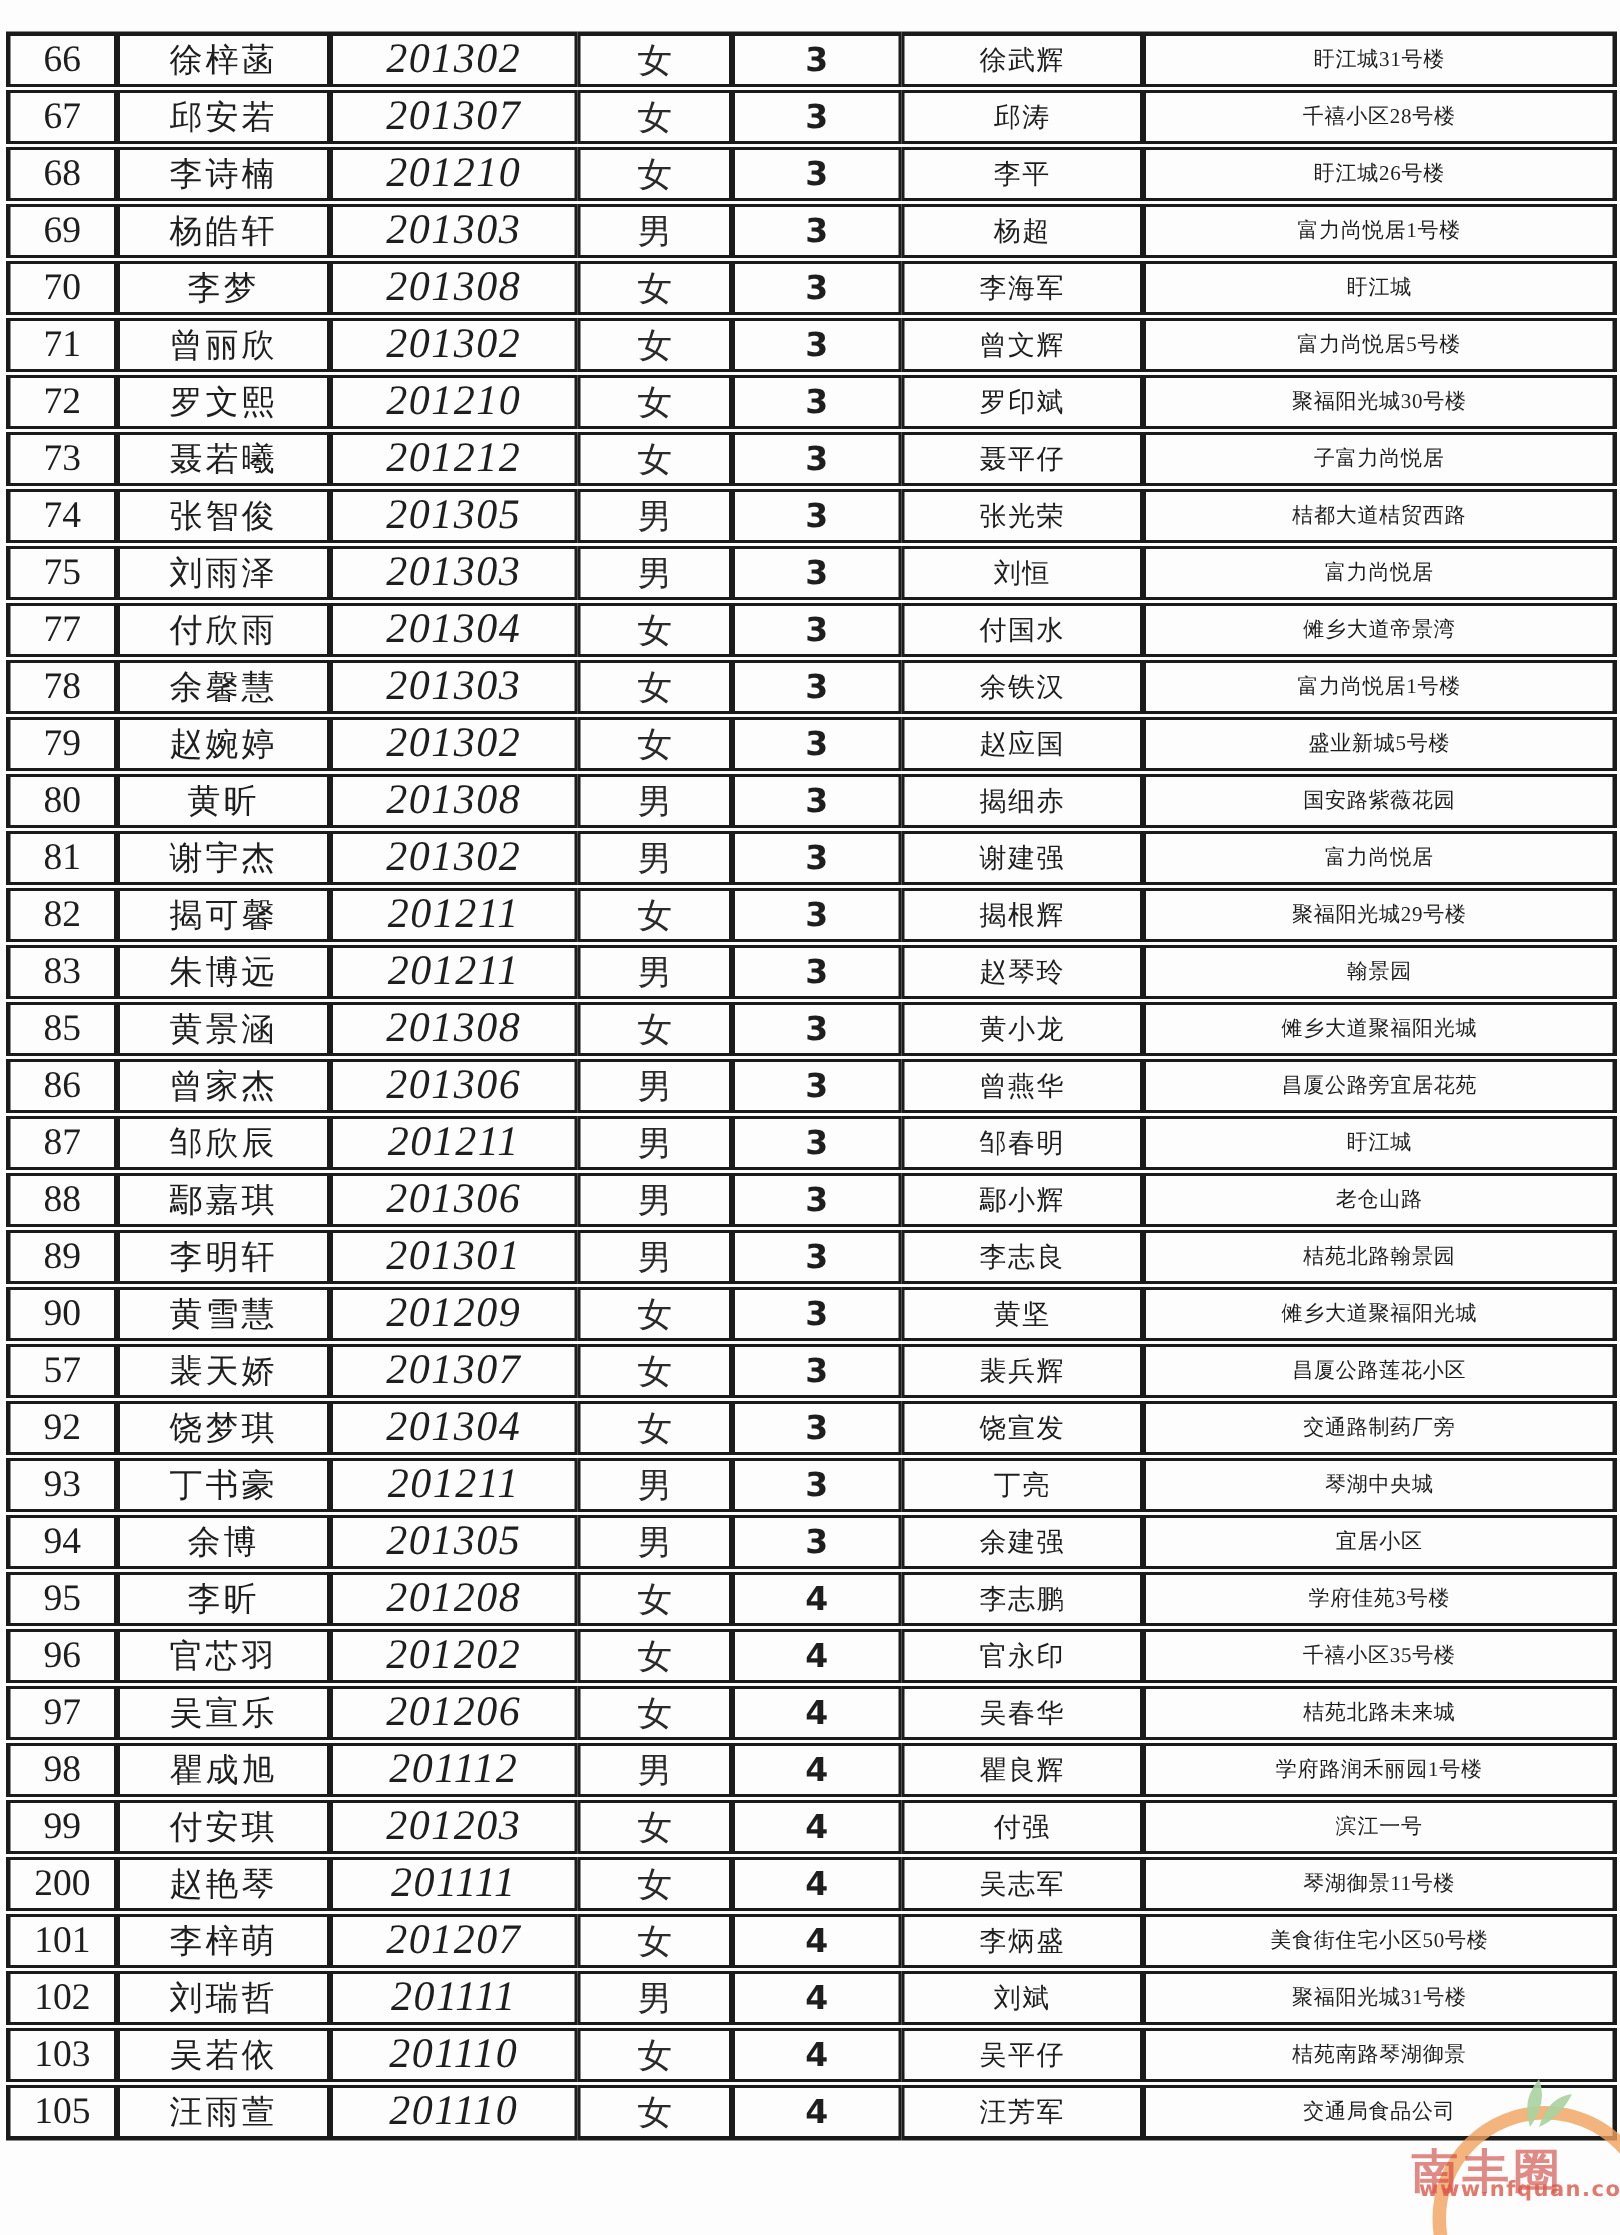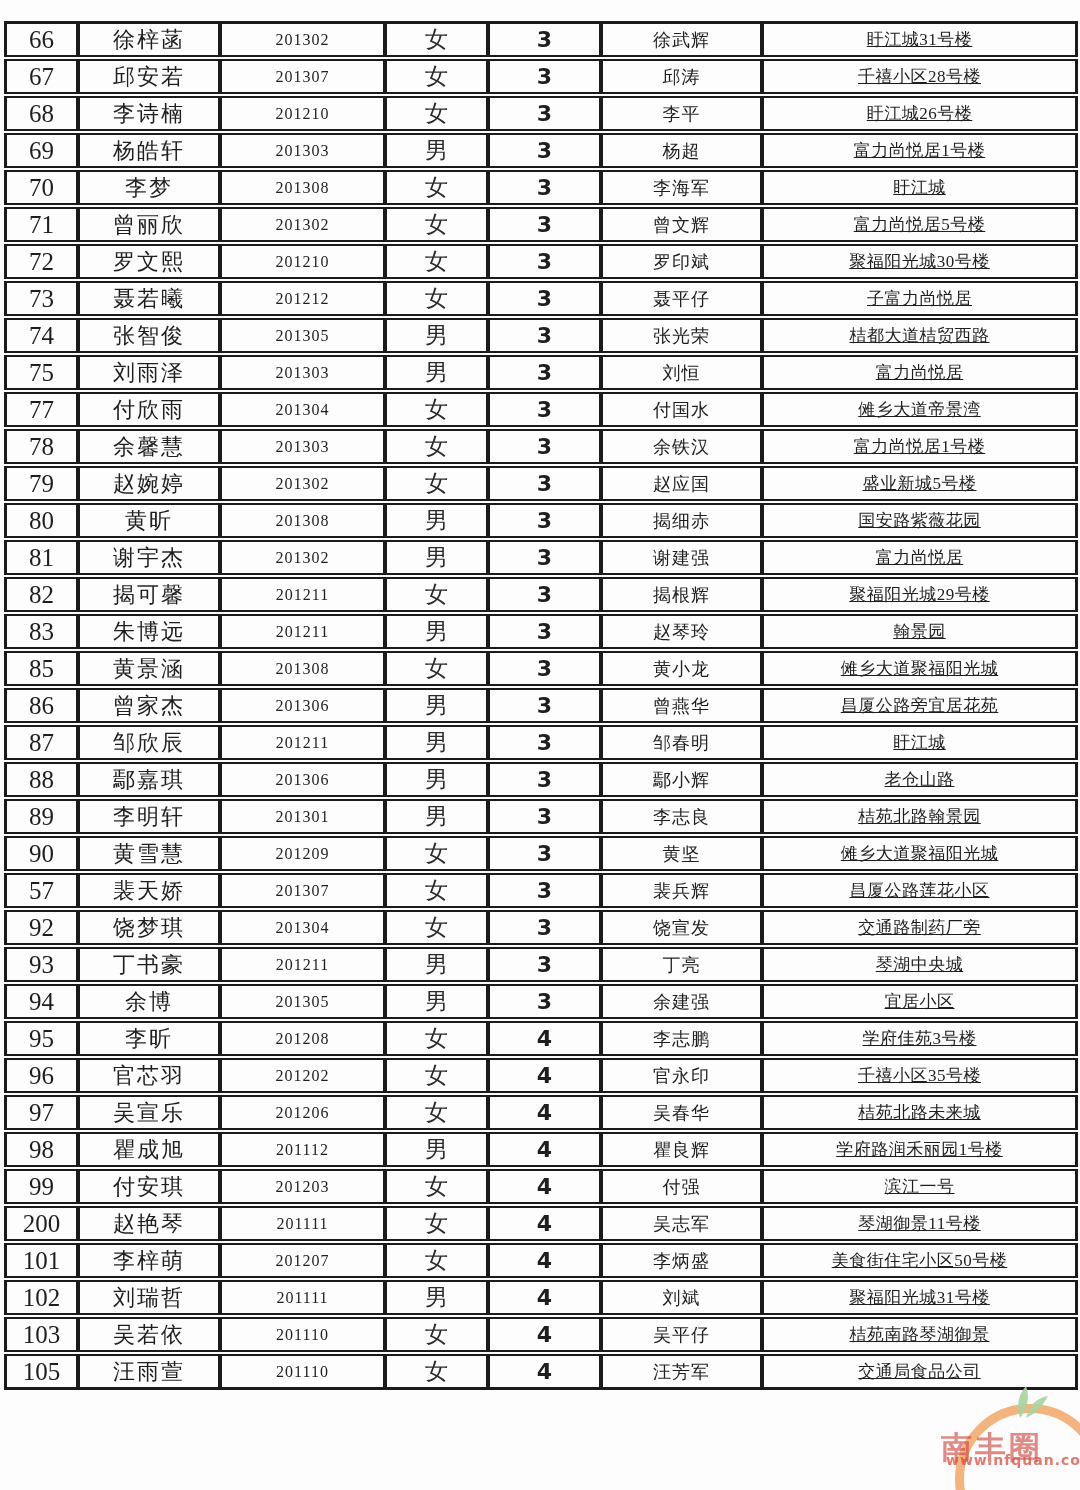--- a/index.html
+++ b/index.html
@@ -30,25 +30,25 @@
     background:transparent;
   }
   
   table.roster tr:first-child td{border-top-width:3px;}
   table.roster tr:last-child td{border-bottom-width:3px;}
   table.roster td:first-child{border-left-width:3px;}
   table.roster td:last-child{border-right-width:3px;}
 
   td.col-no{font-size:25px;}
   td.col-name{font-size:22px;letter-spacing:2px;}
-  td.col-birth{font-size:16px;letter-spacing:1px;}
+  td.col-birth{font-size:28px;letter-spacing:1px;font-style:italic;}
   td.col-gender{font-size:23px;color:#2a2a2a;}
   td.col-count{font-family:"DejaVu Sans","Liberation Sans",sans-serif;font-size:22px;font-weight:600;}
   td.col-parent{font-size:18px;letter-spacing:1px;}
-  td.col-address{font-size:17px;letter-spacing:0.5px;text-decoration:underline;}
+  td.col-address{font-size:14px;letter-spacing:0.5px;}
 
   
   .wm-ring{
     position:absolute;left:955px;top:1404px;
     width:150px;height:150px;
     border:9px solid rgba(240,161,92,0.8);
     border-radius:50%;
     box-sizing:border-box;
     pointer-events:none;
   }

